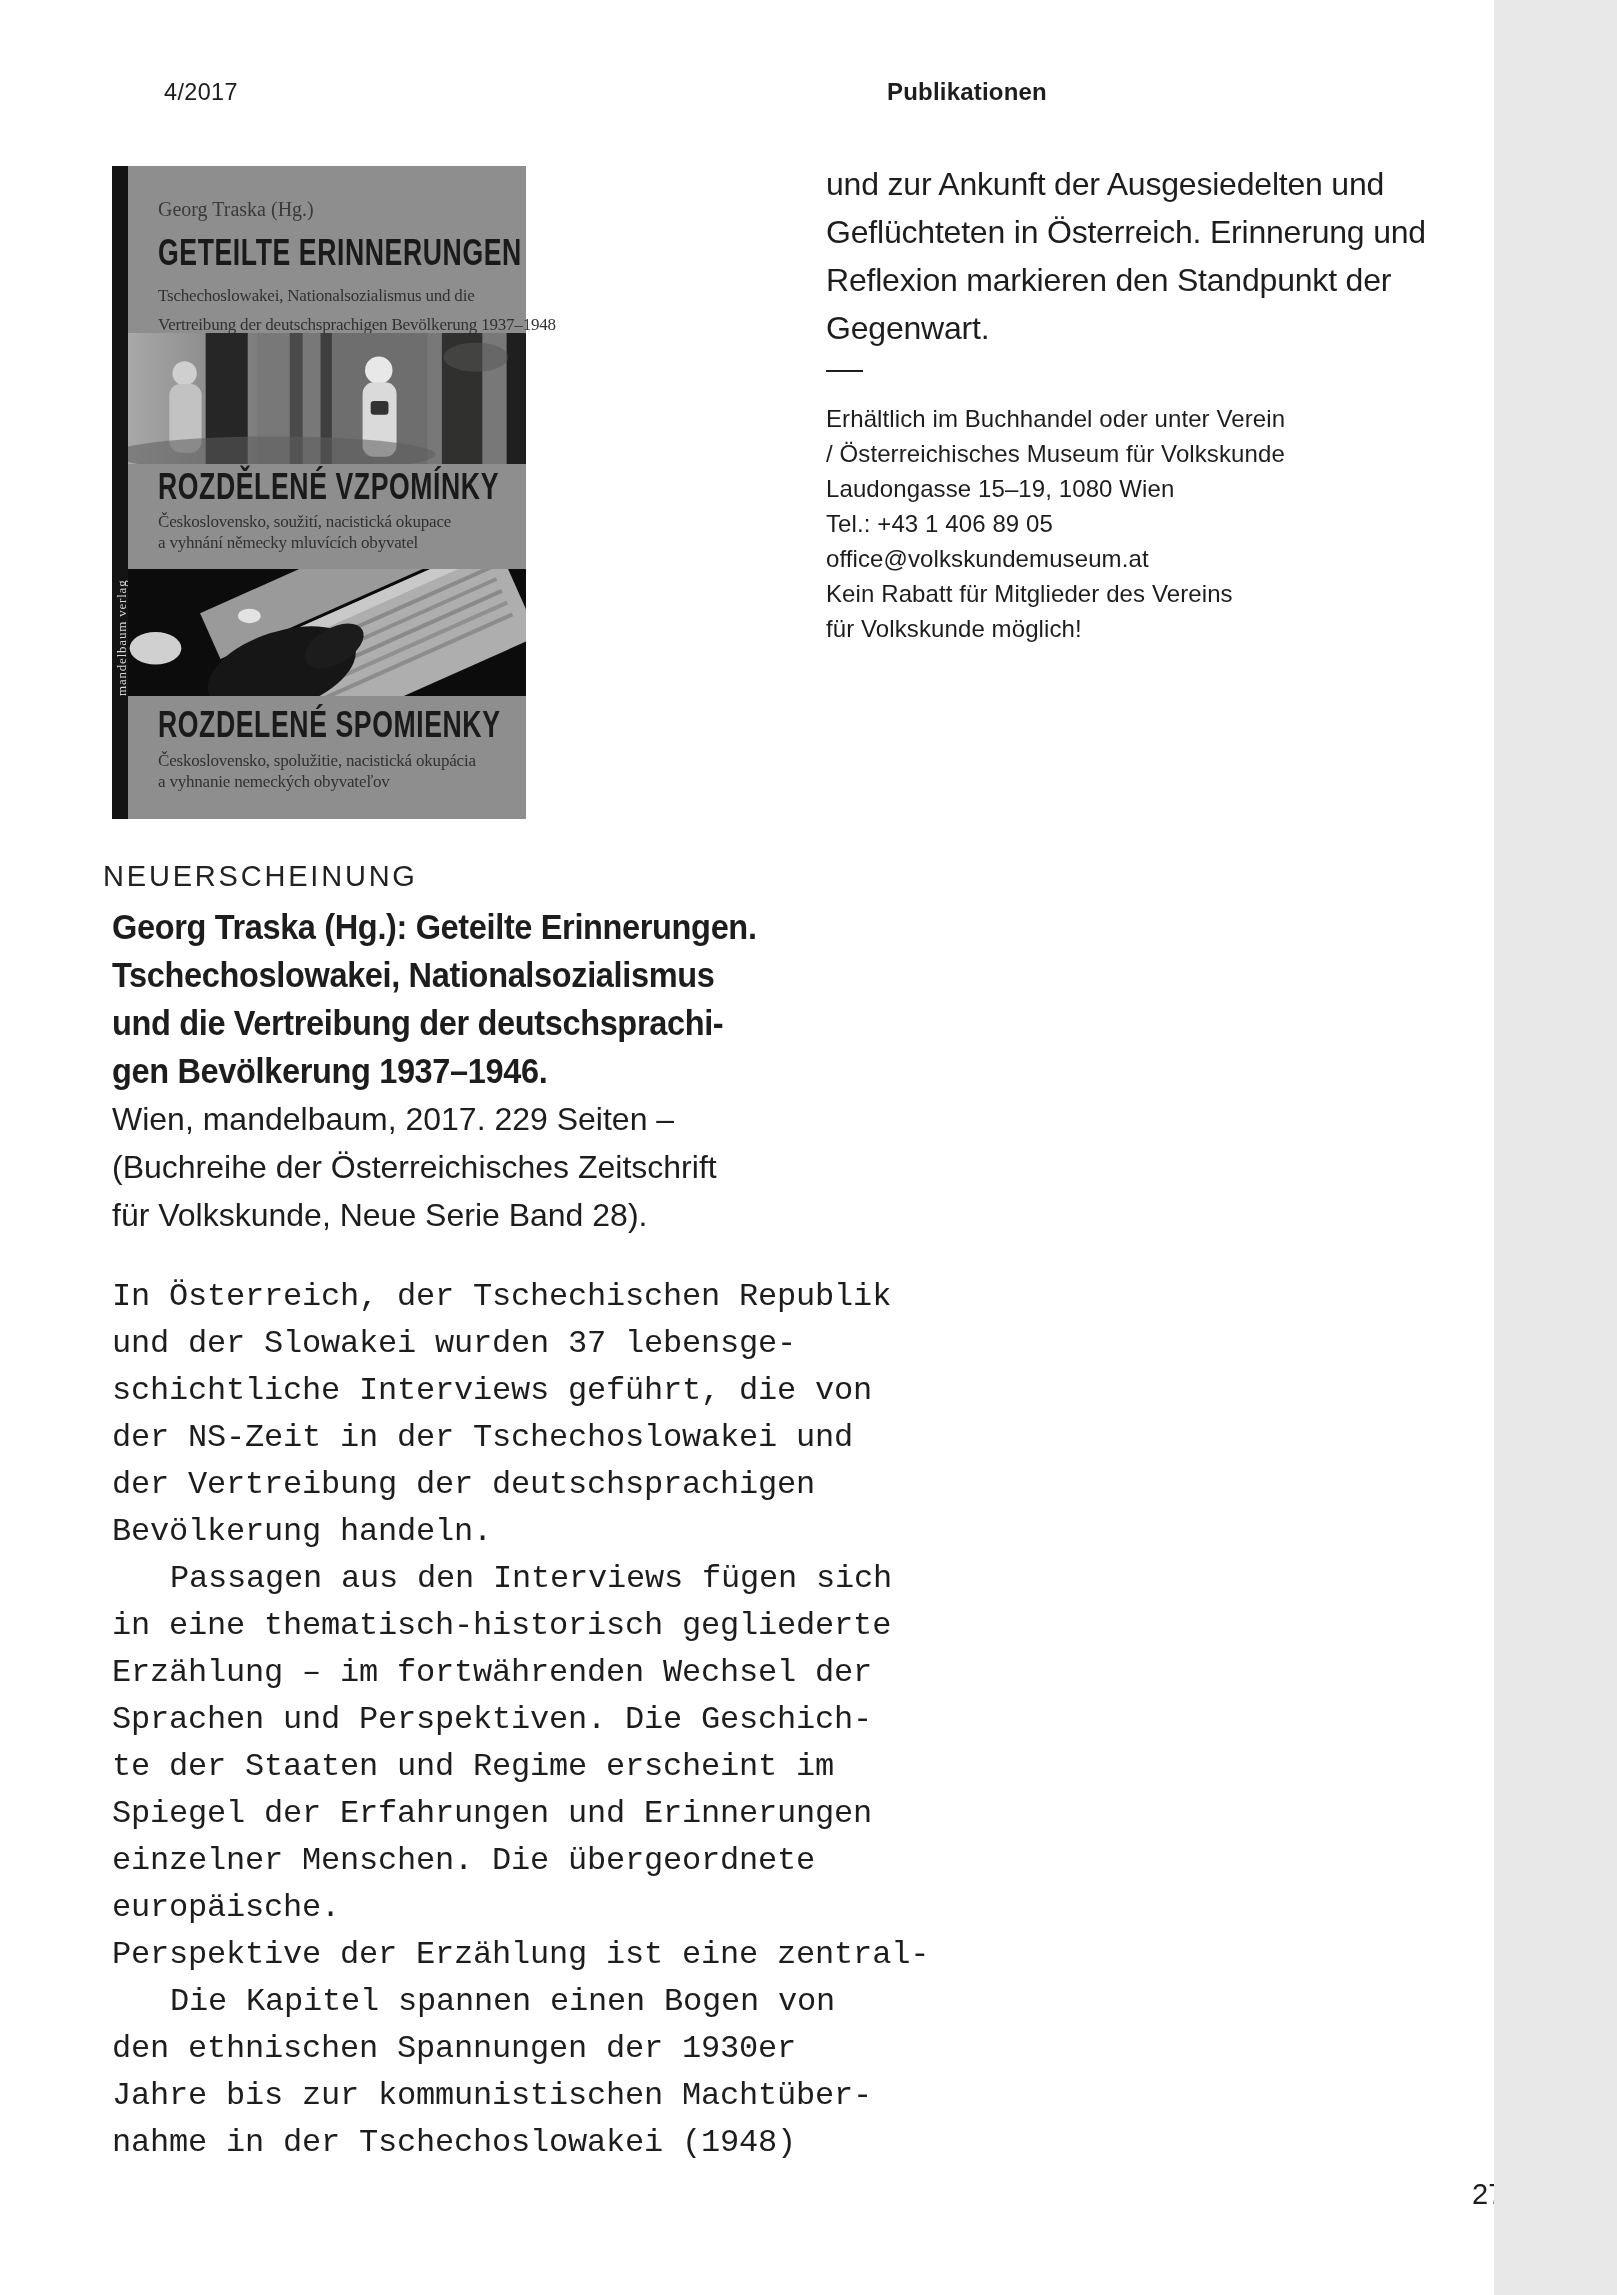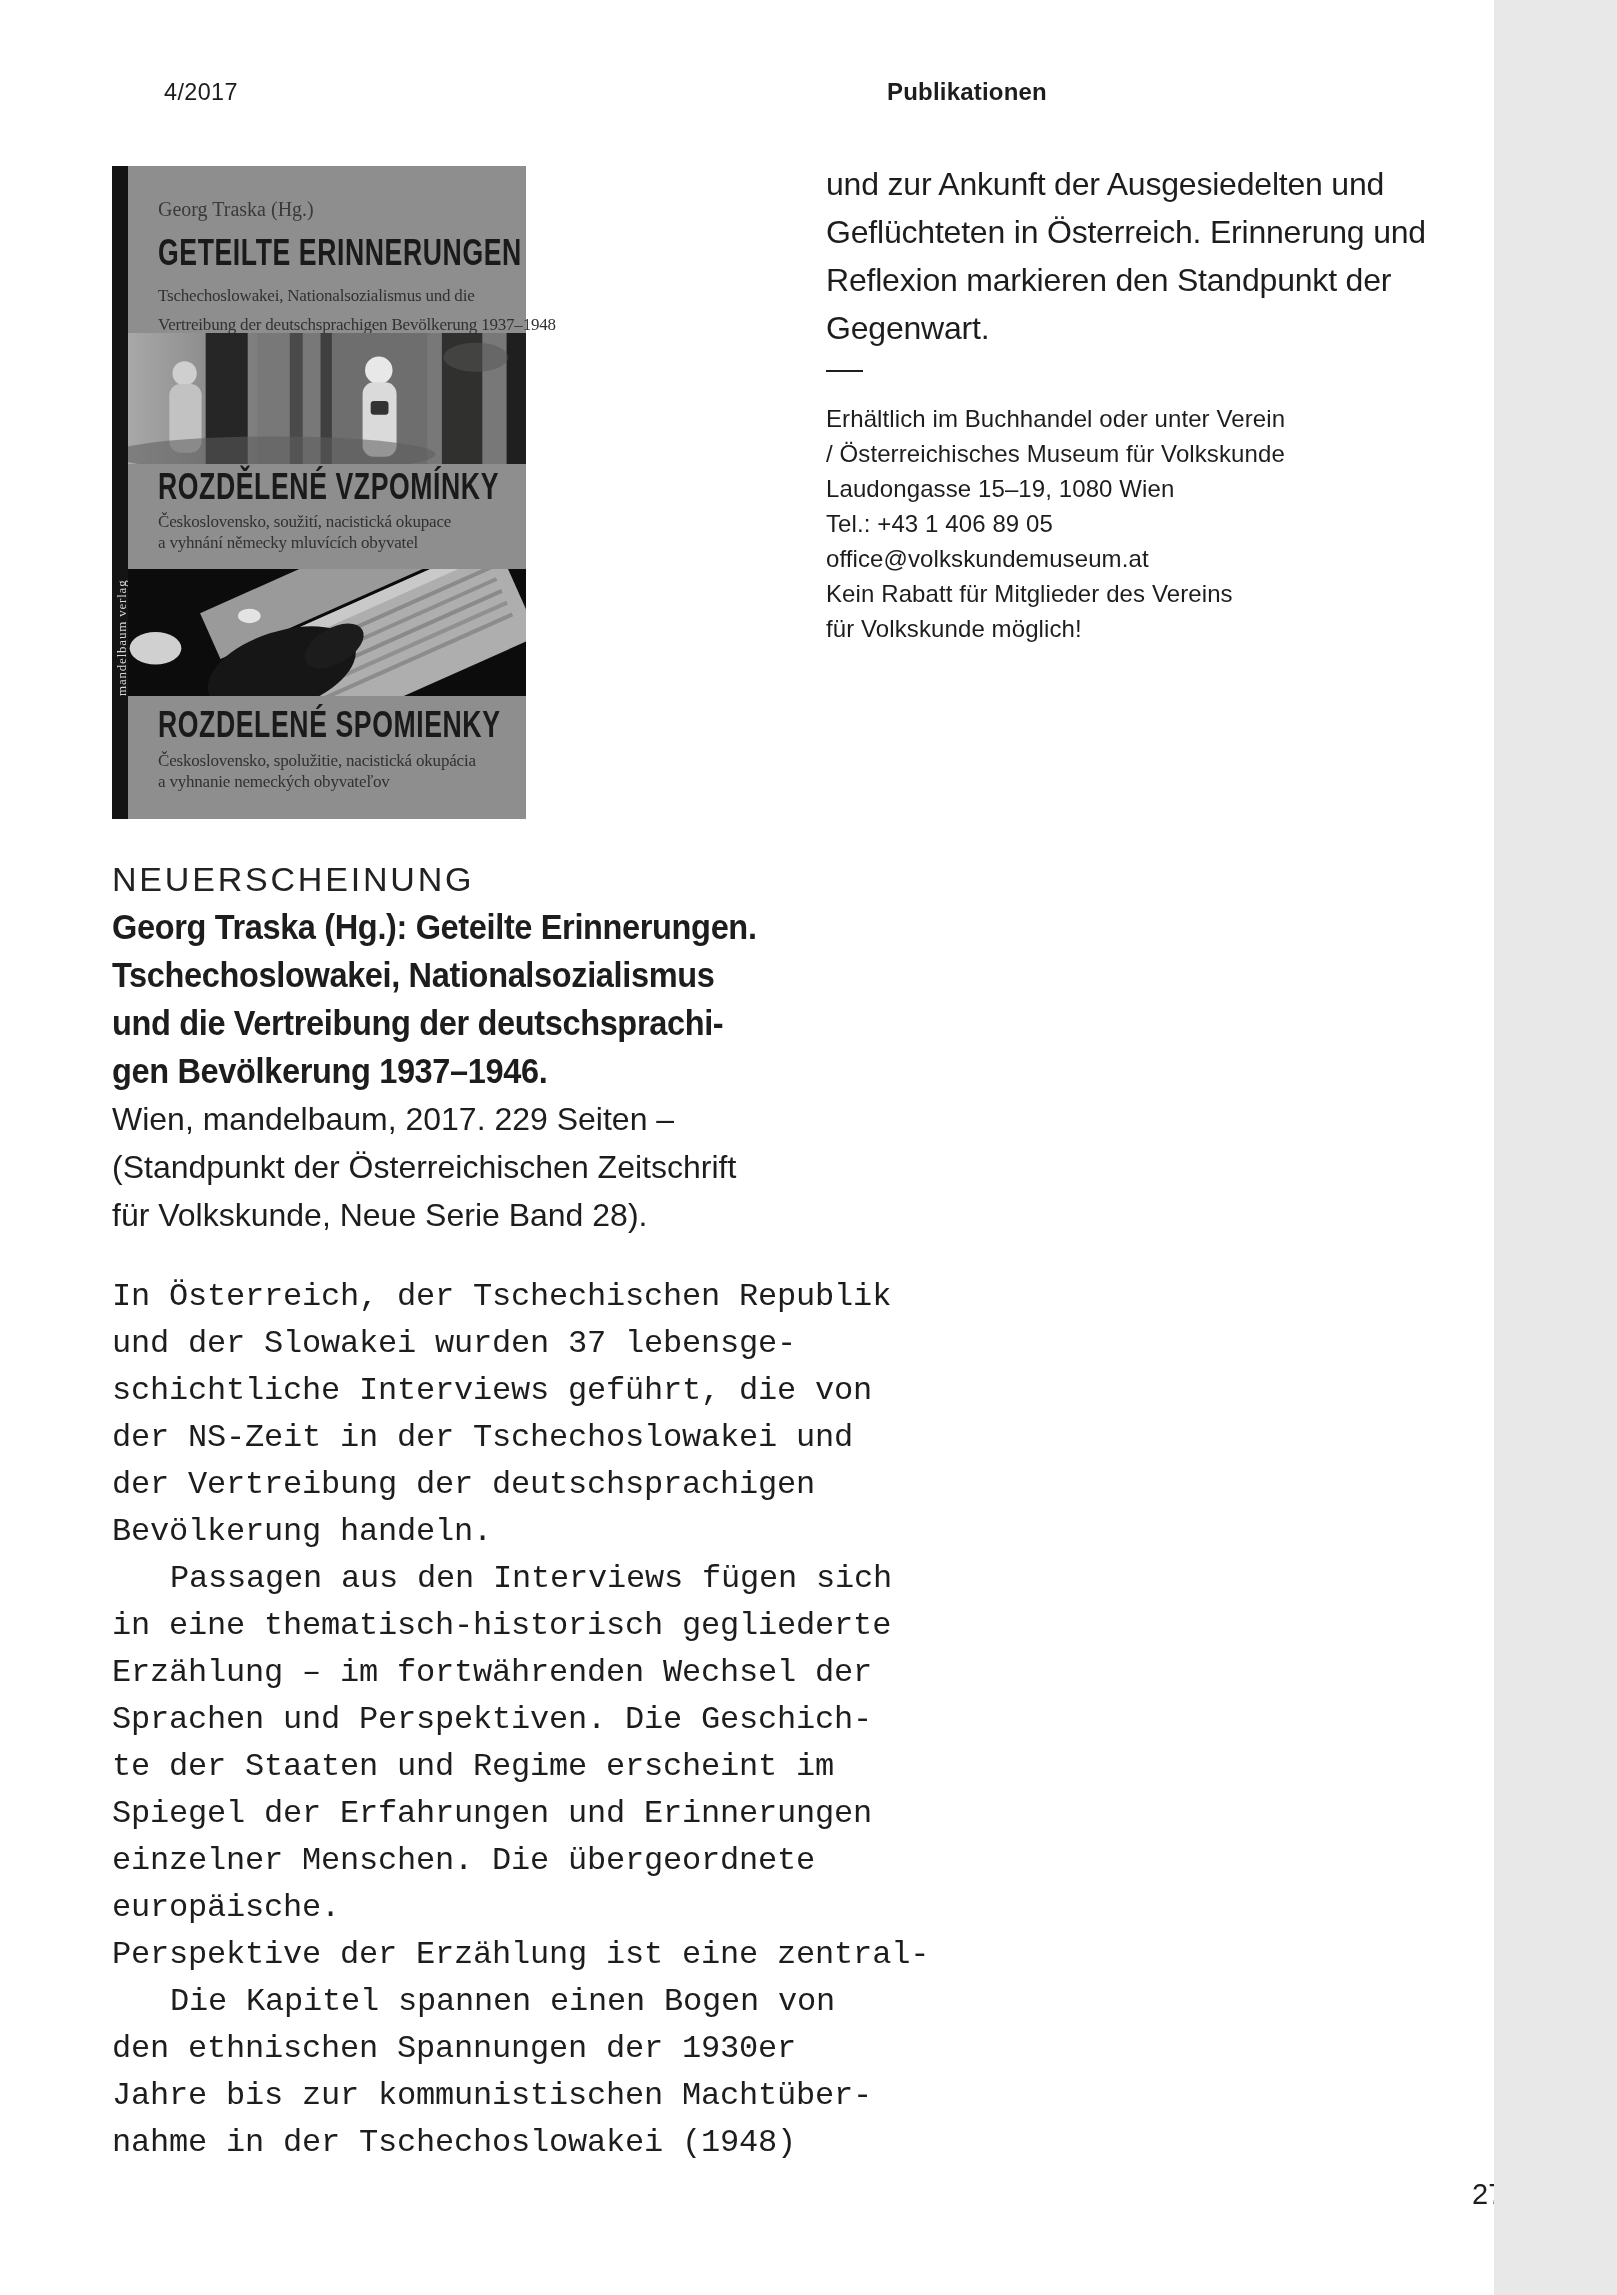--- a/index.html
+++ b/index.html
@@ -65,22 +65,22 @@
   .photo2{top:403px;height:127px;}
   .cover-title-cs{position:absolute;left:30px;top:302px;}
   .sub-cs1{top:346px;}
   .sub-cs2{top:367px;}
   .cover-title-sk{position:absolute;left:30px;top:540px;}
   .sub-sk1{top:585px;}
   .sub-sk2{top:606px;}
   
   .line{white-space:nowrap;}
   .kicker{
-    position:absolute;left:112px;top:860px;
-    font-size:34px;letter-spacing:2.8px;color:#222;
+    position:absolute;left:103px;top:860px;
+    font-size:29px;letter-spacing:2.8px;color:#222;
   }
   .announcement{position:absolute;left:112px;top:903px;width:703px;}
   .announcement .line{font-size:32px;line-height:48px;}
   .announcement .bold{
     font-weight:bold;font-size:35px;
     transform:scaleX(.93);transform-origin:0 0;
     letter-spacing:-0.4px;
   }
   .left-body{position:absolute;left:112px;top:1273px;width:703px;font-family:Liberation Mono, monospace;}
   .left-body .line{font-size:32px;line-height:47px;letter-spacing:-0.2px;}
@@ -173,21 +173,21 @@
   </div>
 
   <div class="kicker">NEUERSCHEINUNG</div>
 
   <div class="announcement">
     <div class="line bold">Georg Traska (Hg.): Geteilte Erinnerungen.</div>
     <div class="line bold">Tschechoslowakei, Nationalsozialismus</div>
     <div class="line bold">und die Vertreibung der deutschsprachi-</div>
     <div class="line bold">gen Bevölkerung 1937–1946.</div>
     <div class="line">Wien, mandelbaum, 2017. 229 Seiten –</div>
-    <div class="line">(Standpunkt der Österreichischen Zeitschrift</div>
+    <div class="line">(Buchreihe der Österreichisches Zeitschrift</div>
     <div class="line">für Volkskunde, Neue Serie Band 28).</div>
   </div>
 
   <div class="left-body">
     <div class="line">In Österreich, der Tschechischen Republik</div>
     <div class="line">und der Slowakei wurden 37 lebensge-</div>
     <div class="line">schichtliche Interviews geführt, die von</div>
     <div class="line">der NS-Zeit in der Tschechoslowakei und</div>
     <div class="line">der Vertreibung der deutschsprachigen</div>
     <div class="line">Bevölkerung handeln.</div>

